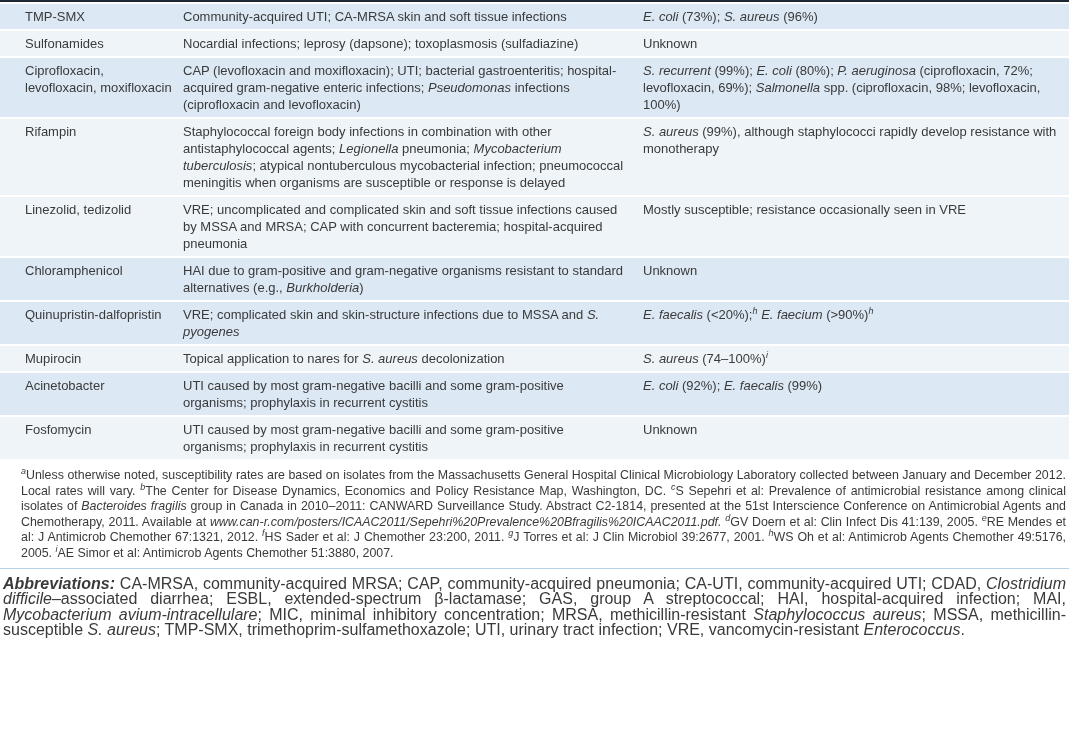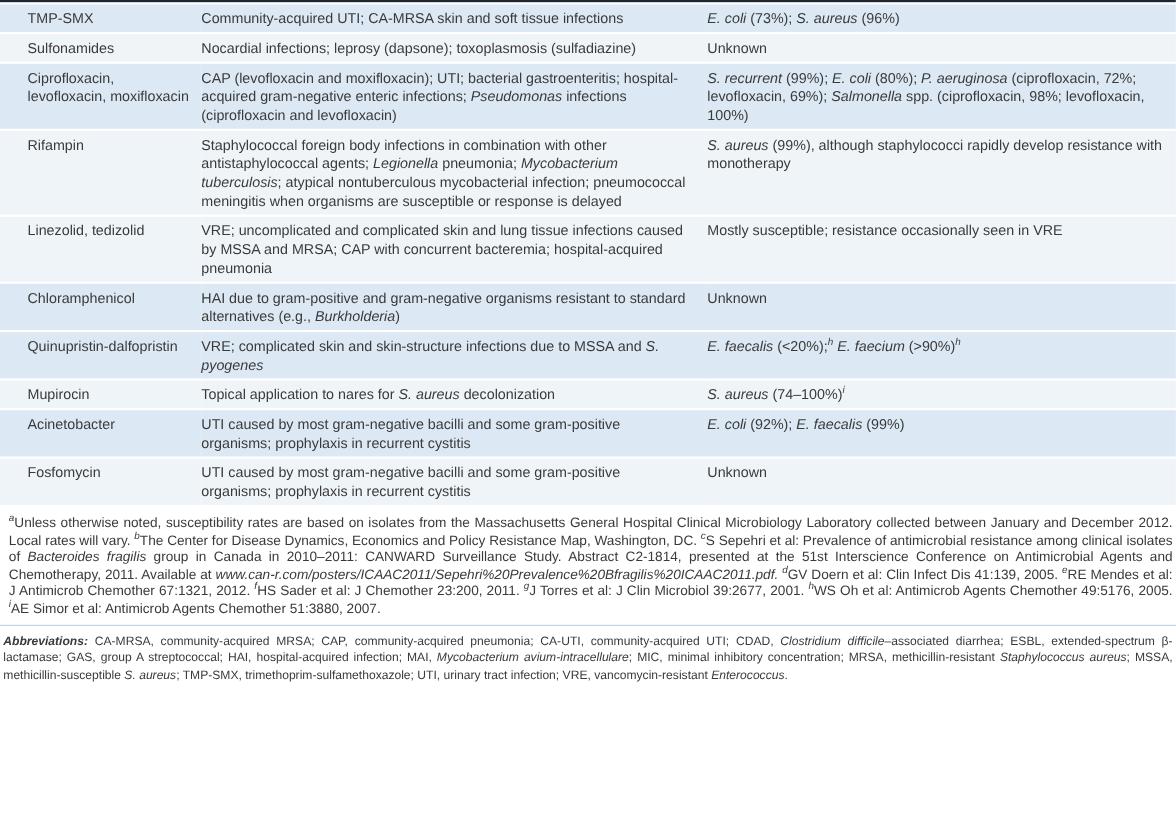--- a/index.html
+++ b/index.html
@@ -24,28 +24,28 @@
   col.c3{width:428px;}
   td{vertical-align:top;padding:4px 0 4px 0;}
   td.agent{padding-left:25px;padding-right:8px;}
   td.indications{padding-right:14px;margin-left:28px;}
   td.susceptibility{padding-left:2px;padding-right:0;}
   tr.shaded td{background:var(--row-shaded,#dce8f4);}
   tr.light td{background:var(--row-light,#eff4f9);}
   i{font-style:italic;}
   sup{font-style:italic;font-size:9px;line-height:0;}
   .footnotes{
-    margin:7px 3px 0 8px;
+    margin:7px 3px 0 21px;
     font-size:12.4px;line-height:15.6px;
     text-align:justify;
   }
   .divider{height:1px;background:var(--divider,#b9d1e6);margin:6px 0 7px 0;}
   .abbr{
     margin:0 3px;
-    font-size:11px;line-height:15.6px;
+    font-size:16px;line-height:15.6px;
     text-align:justify;
   }
   .abbr b{font-style:italic;font-weight:bold;}
 </style>
 </head>
 <body style="--row-shaded: #dce8f4; --row-light: #eff4f9; --top-rule: #1e2833; --divider: #b9d1e6; --text: #3a3a3a;">
 
 <div class="page">
   <div class="top-rule"></div>
   <table>
@@ -70,21 +70,21 @@
           <td class="indications">CAP (levofloxacin and moxifloxacin); UTI; bacterial gastroenteritis; hospital-acquired gram-negative enteric infections; <i>Pseudomonas</i> infections (ciprofloxacin and levofloxacin)</td>
           <td class="susceptibility"><i>S. recurrent</i> (99%); <i>E. coli</i> (80%); <i>P. aeruginosa</i> (ciprofloxacin, 72%; levofloxacin, 69%); <i>Salmonella</i> spp. (ciprofloxacin, 98%; levofloxacin, 100%)</td>
         </tr>
         <tr class="light">
           <td class="agent">Rifampin</td>
           <td class="indications">Staphylococcal foreign body infections in combination with other antistaphylococcal agents; <i>Legionella</i> pneumonia; <i>Mycobacterium tuberculosis</i>; atypical nontuberculous mycobacterial infection; pneumococcal meningitis when organisms are susceptible or response is delayed</td>
           <td class="susceptibility"><i>S. aureus</i> (99%), although staphylococci rapidly develop resistance with monotherapy</td>
         </tr>
         <tr class="light">
           <td class="agent">Linezolid, tedizolid</td>
-          <td class="indications">VRE; uncomplicated and complicated skin and lung tissue infections caused by MSSA and MRSA; CAP with concurrent bacteremia; hospital-acquired pneumonia</td>
+          <td class="indications">VRE; uncomplicated and complicated skin and soft tissue infections caused by MSSA and MRSA; CAP with concurrent bacteremia; hospital-acquired pneumonia</td>
           <td class="susceptibility">Mostly susceptible; resistance occasionally seen in VRE</td>
         </tr>
         <tr class="shaded">
           <td class="agent">Chloramphenicol</td>
           <td class="indications">HAI due to gram-positive and gram-negative organisms resistant to standard alternatives (e.g., <i>Burkholderia</i>)</td>
           <td class="susceptibility">Unknown</td>
         </tr>
         <tr class="shaded">
           <td class="agent">Quinupristin-dalfopristin</td>
           <td class="indications">VRE; complicated skin and skin-structure infections due to MSSA and <i>S. pyogenes</i></td>

